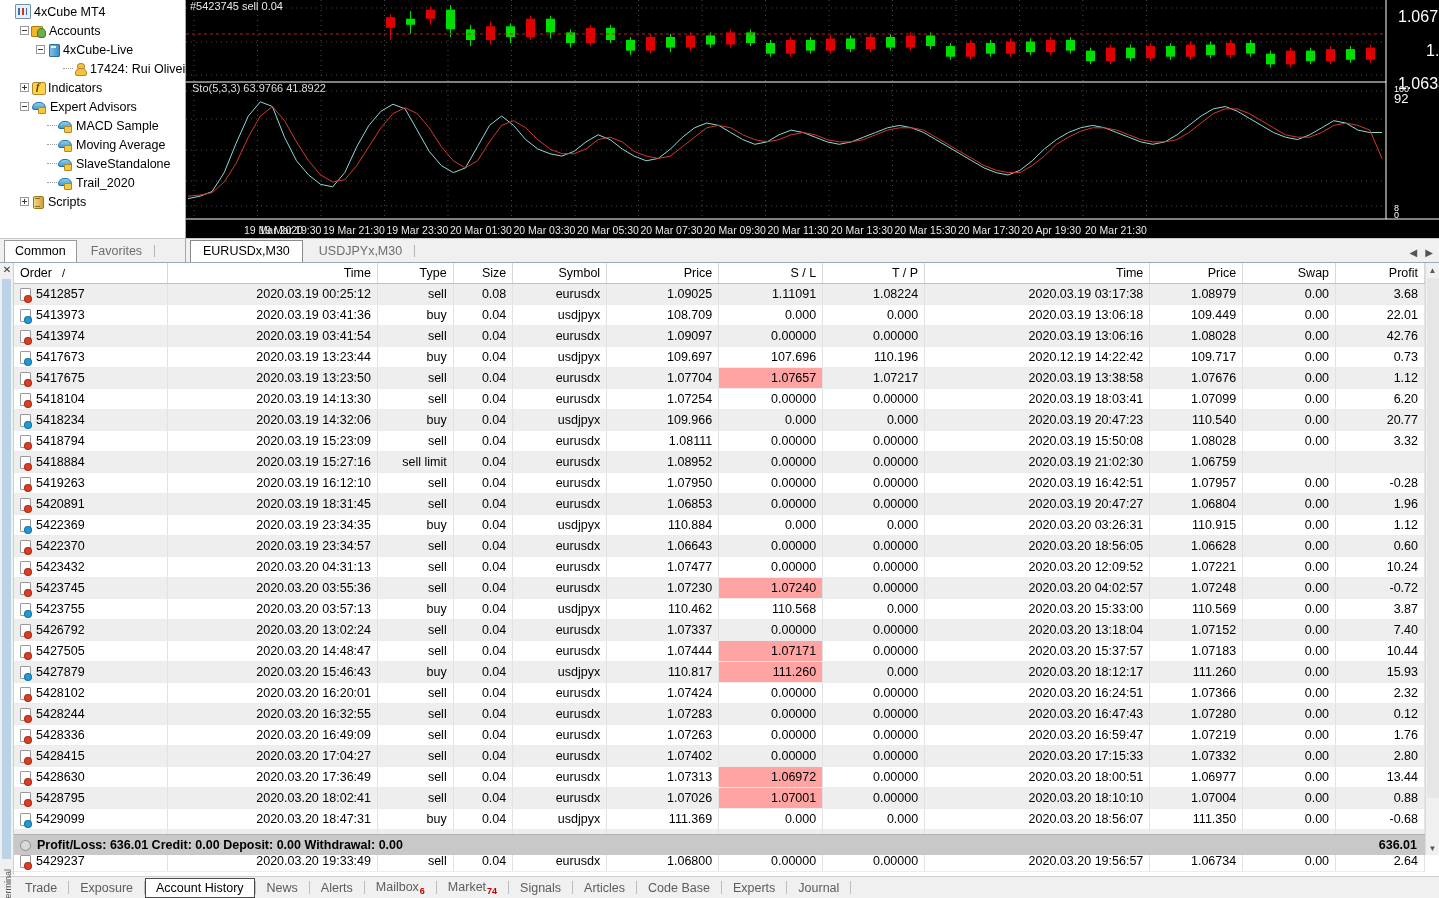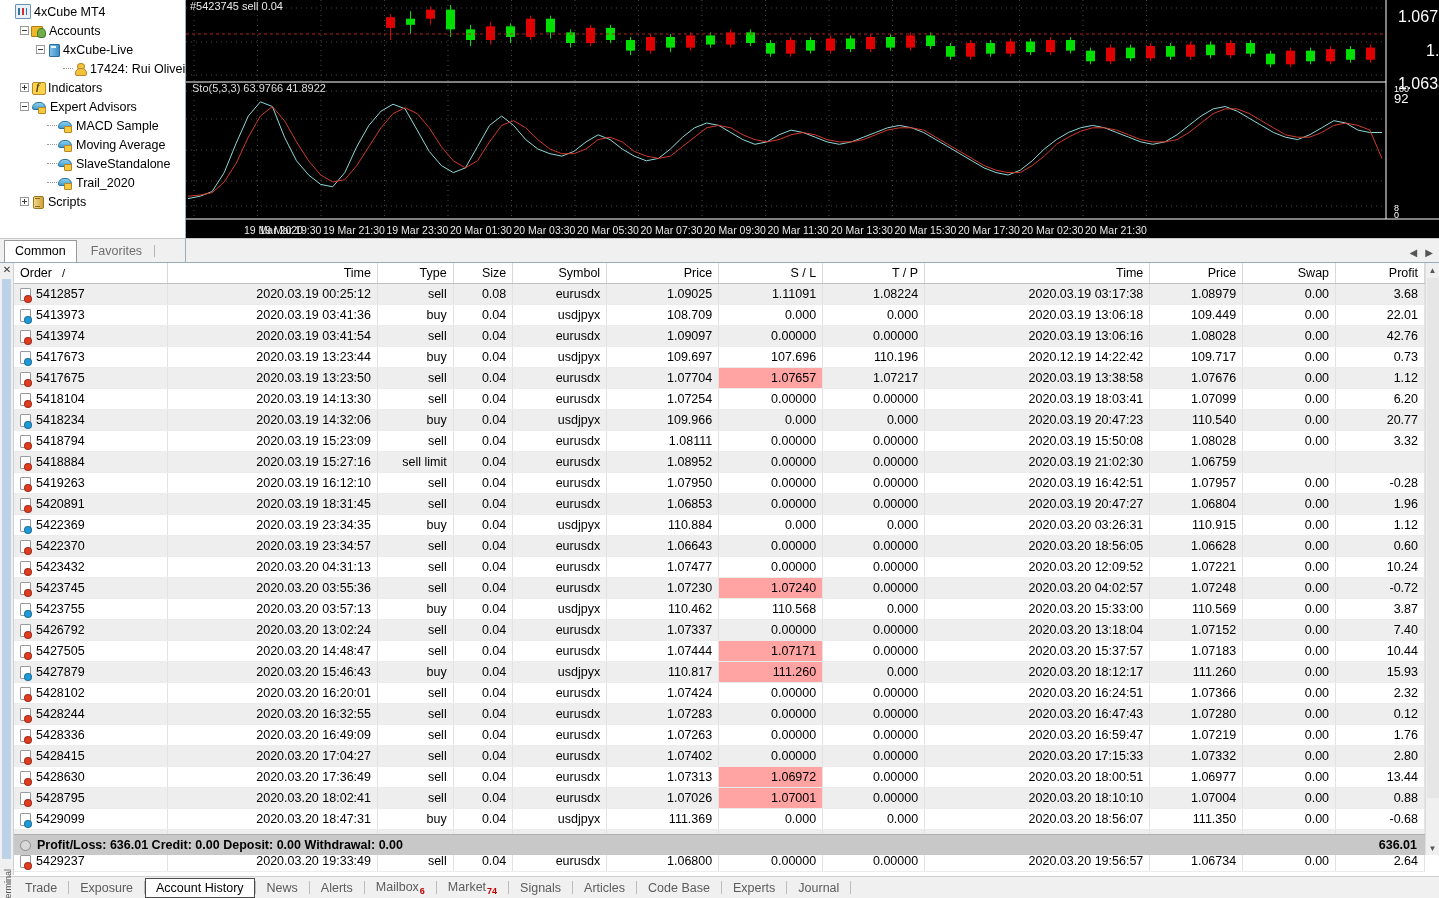--- a/index.html
+++ b/index.html
@@ -450,26 +450,31 @@
         <div class="chart-label time-label" style="left: 200.5px; top: 224px;">19 Mar 23:30</div>
         <div class="chart-label time-label" style="left: 264px; top: 224px;">20 Mar 01:30</div>
         <div class="chart-label time-label" style="left: 327.5px; top: 224px;">20 Mar 03:30</div>
         <div class="chart-label time-label" style="left: 391px; top: 224px;">20 Mar 05:30</div>
         <div class="chart-label time-label" style="left: 454.5px; top: 224px;">20 Mar 07:30</div>
         <div class="chart-label time-label" style="left: 518px; top: 224px;">20 Mar 09:30</div>
         <div class="chart-label time-label" style="left: 581.5px; top: 224px; text-align: center;">20 Mar 11:30</div>
         <div class="chart-label time-label" style="left: 645px; top: 224px;">20 Mar 13:30</div>
         <div class="chart-label time-label" style="left: 708.5px; top: 224px;">20 Mar 15:30</div>
         <div class="chart-label time-label" style="left: 772px; top: 224px;">20 Mar 17:30</div>
-        <div class="chart-label time-label" style="left: 835.5px; top: 224px;">20 Mar 02:30</div>
+        <div class="chart-label time-label" style="left: 835.5px; top: 224px;">20 Apr 19:30</div>
         <div class="chart-label time-label" style="left: 899px; top: 224px;">20 Mar 21:30</div>
       </div>
   </div>
 
   <div id="chart-tabs">
+    <div id="chart-tabs-list" style="display:flex;align-items:flex-end;">
+        <div class="charttab active">EURUSDx,M30</div>
+        <div class="charttab">USDJPYx,M30</div>
+        <div class="charttab-sep"></div>
+      </div>
     <div id="chart-scroll-arrows">
       <span>◀</span>
       <span>▶</span>
     </div>
   </div>
 
   <div id="terminal">
 
     <div id="term-closebar">
       <div id="term-close">✕</div>

